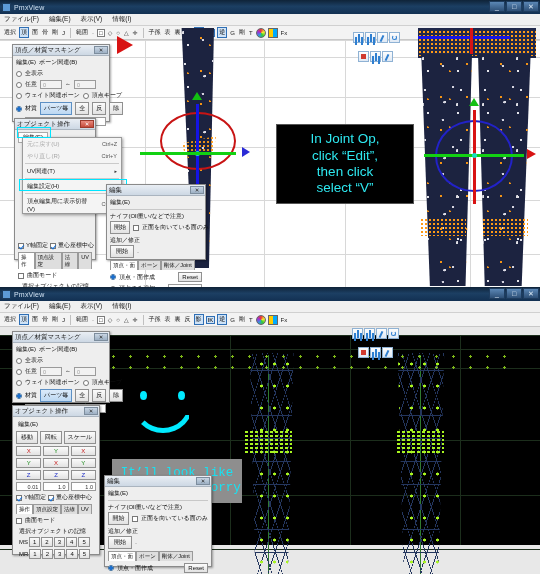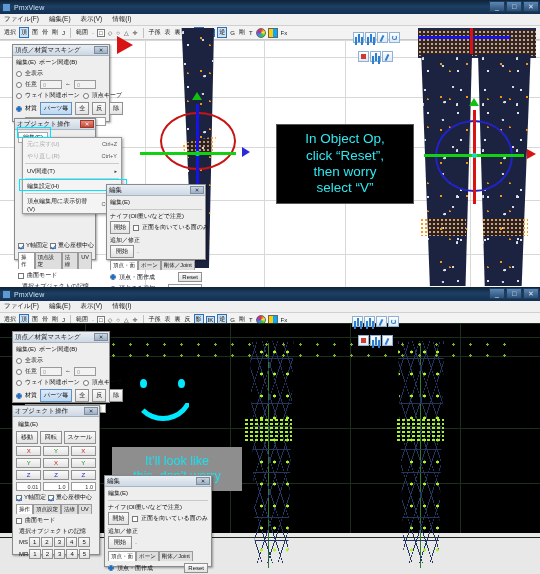--- a/index.html
+++ b/index.html
@@ -42,21 +42,21 @@
   .tb-sel { border:1px solid #2f6fb5; background:#cfe3f7; padding:0 1px; font-size:6px; }
   .tb-sep { width:1px; height:10px; background:#c0c0c0; margin:0 2px; }
   .tb-colorico { width:10px;height:10px;border:1px solid #666;
      background:conic-gradient(#e33,#ee3,#3c3,#39d,#93d,#e33); border-radius:50%; }
   .tb-grid { width:10px;height:10px;border:1px solid #666;
      background:linear-gradient(90deg,#fc0 50%,#0af 50%); }
 
   
   .viewport { position:absolute; left:0; width:540px; }
   .vp-top { top:40px; height:247px; background:#ffffff; }
-  .vp-bot { top:36px; height:210px; background:#000000; }
+  .vp-bot { top:48px; height:210px; background:#000000;font-family:Liberation Mono, monospace; }
   .gridline-h { position:absolute; left:0; width:100%; height:1px; background:#d8d8d8; }
   .gridline-v { position:absolute; top:0; height:100%; width:1px; background:#d8d8d8; }
   .gridline-hd { position:absolute; left:0; width:100%; height:1px; background:#1c2e1c; }
   .gridline-vd { position:absolute; top:0; height:100%; width:1px; background:#1c2e1c; }
 
   
   .leg { position:absolute; background:#1c2340; overflow:hidden; }
   .leg::after {
     content:""; position:absolute; inset:0;
     background-image:
@@ -408,23 +408,23 @@
         <span class="radio"></span>
         <span class="lbl">頂点のみ追加</span>
         <span class="txtbox" style="width:34px;margin-left:auto"></span>
       </div>
     </div>
   </div>
 
   <div class="giz-axis-x" style="left:140px; top:152px; width:96px;"></div>
 
   <div class="callout" style="left:276px; top:124px; width:138px; height:80px;">
-    <div>In Object Op,</div>
-    <div>click “Reset”,</div>
-    <div>then worry</div>
+    <div>In Joint Op,</div>
+    <div>click “Edit”,</div>
+    <div>then click</div>
     <div>select “V”</div>
   </div>
 </div>
 
 <div class="win win-bot">
 
   <div class="titlebar">
     <span class="tb-ico"></span>
     <span class="tb-text">PmxView</span>
     <span class="tb-btns">

